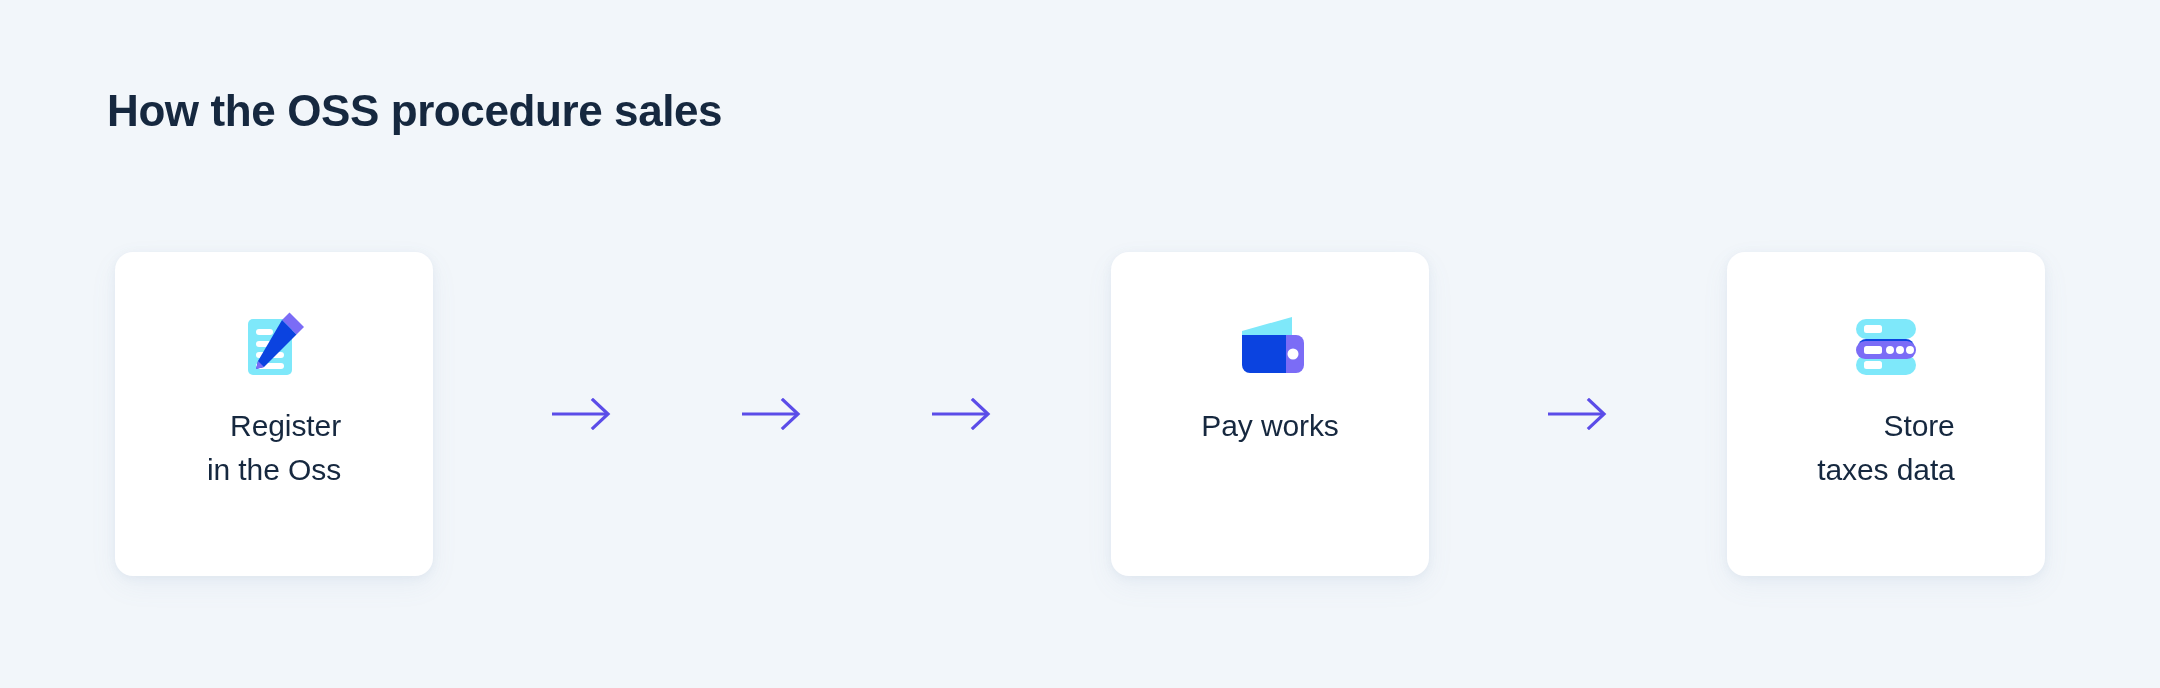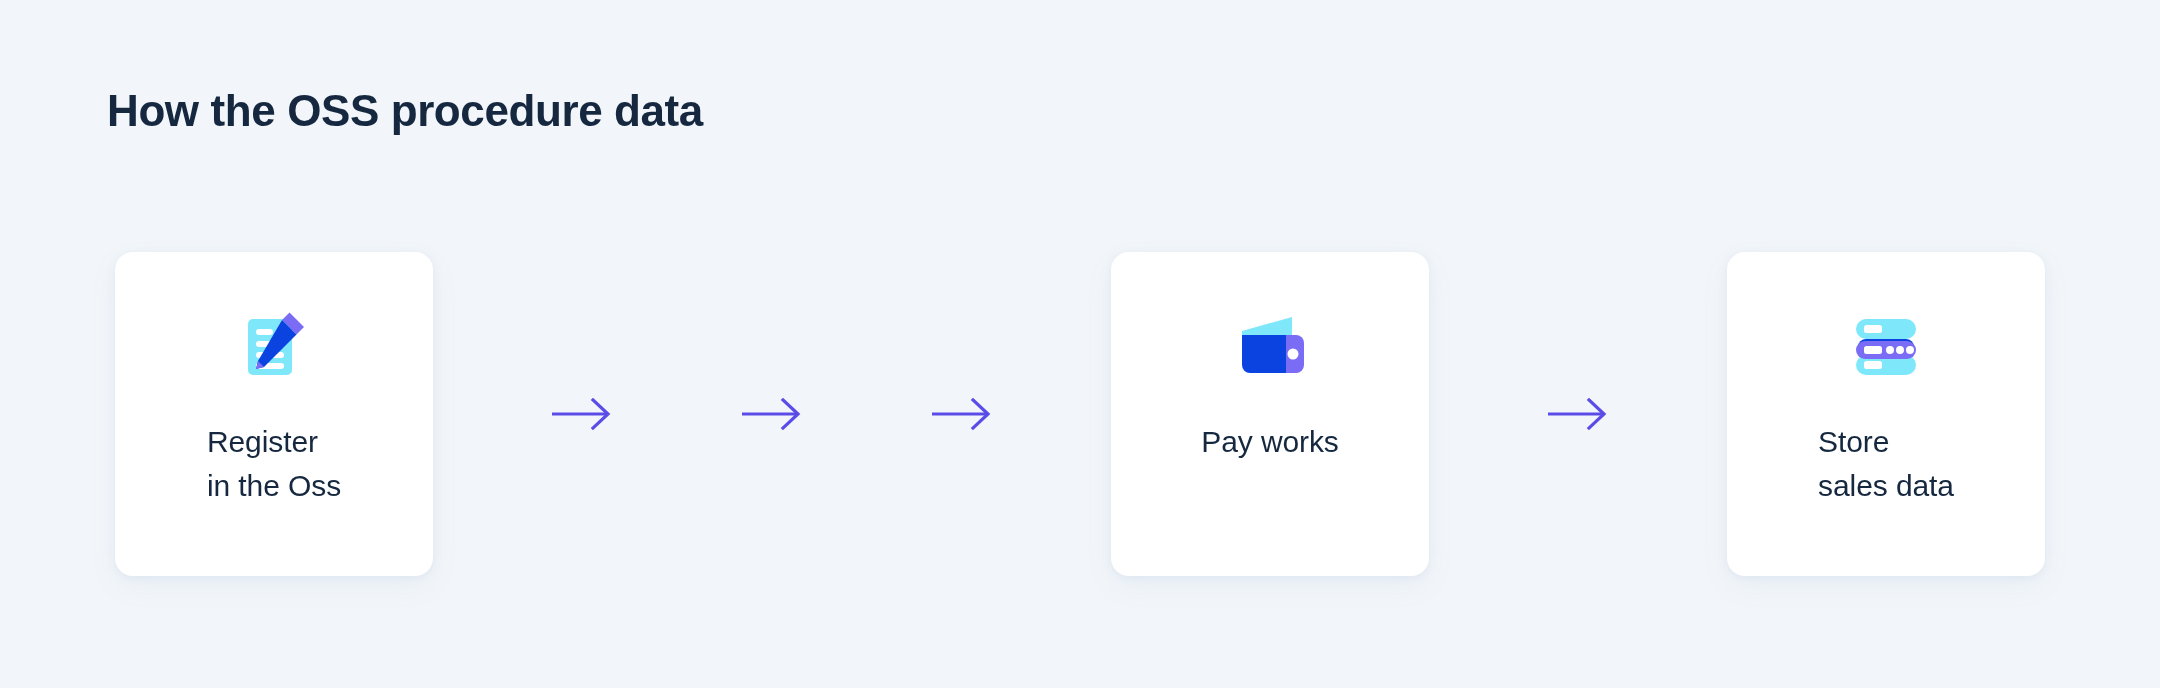--- a/index.html
+++ b/index.html
@@ -60,46 +60,46 @@
   .icon-wrap {
     width: 86px;
     height: 86px;
     display: flex;
     align-items: center;
     justify-content: center;
   }
   .icon-wrap svg { display: block; }
 
   .step-label {
-    margin-top: 30px;
+    margin-top: 14px;
     font-size: 30px;
     line-height: 44px;
     color: #16283f;
-    text-align: left;
+    text-align: right;
     white-space: pre-line;
     font-weight: 400;
     letter-spacing: -0.1px;
   }
 
   .arrow {
     flex: 0 0 auto;
     width: 82px;
     height: 40px;
     display: flex;
     align-items: center;
     justify-content: center;
   }
   .arrow svg { display: block; }
 </style>
 </head>
 <body>
 
 <div id="infographic">
 
-  <div class="page-title">How the OSS procedure data</div>
+  <div class="page-title">How the OSS procedure sales</div>
 
   <div class="flow-row">
 
     <div class="step-card">
       <div class="icon-wrap">
         <svg width="80" height="80" viewBox="0 0 80 80" aria-hidden="true">
           <rect x="14" y="12" width="44" height="56" rx="5" fill="#7ee8fa"></rect>
           <rect x="22" y="22" width="17" height="6" rx="3" fill="#ffffff"></rect>
           <rect x="22" y="34" width="28" height="6" rx="3" fill="#ffffff"></rect>
           <rect x="22" y="45" width="28" height="6" rx="3" fill="#ffffff"></rect>
@@ -164,17 +164,17 @@
           <rect x="18" y="54" width="18" height="8" rx="2.5" fill="#ffffff"></rect>
           <rect x="12" y="32" width="56" height="16" rx="8" fill="#0b43e0"></rect>
           <rect x="10" y="34" width="60" height="18" rx="9" fill="#7b6cf6"></rect>
           <rect x="18" y="39" width="18" height="8" rx="2.5" fill="#ffffff"></rect>
           <circle cx="44" cy="43" r="4" fill="#ffffff"></circle>
           <circle cx="54" cy="43" r="4" fill="#ffffff"></circle>
           <circle cx="64" cy="43" r="4" fill="#ffffff"></circle>
         </svg>
       </div>
       <div class="step-label">Store
-sales data</div>
+taxes data</div>
     </div>
 
   </div>
 </div>
 
 </body></html>

